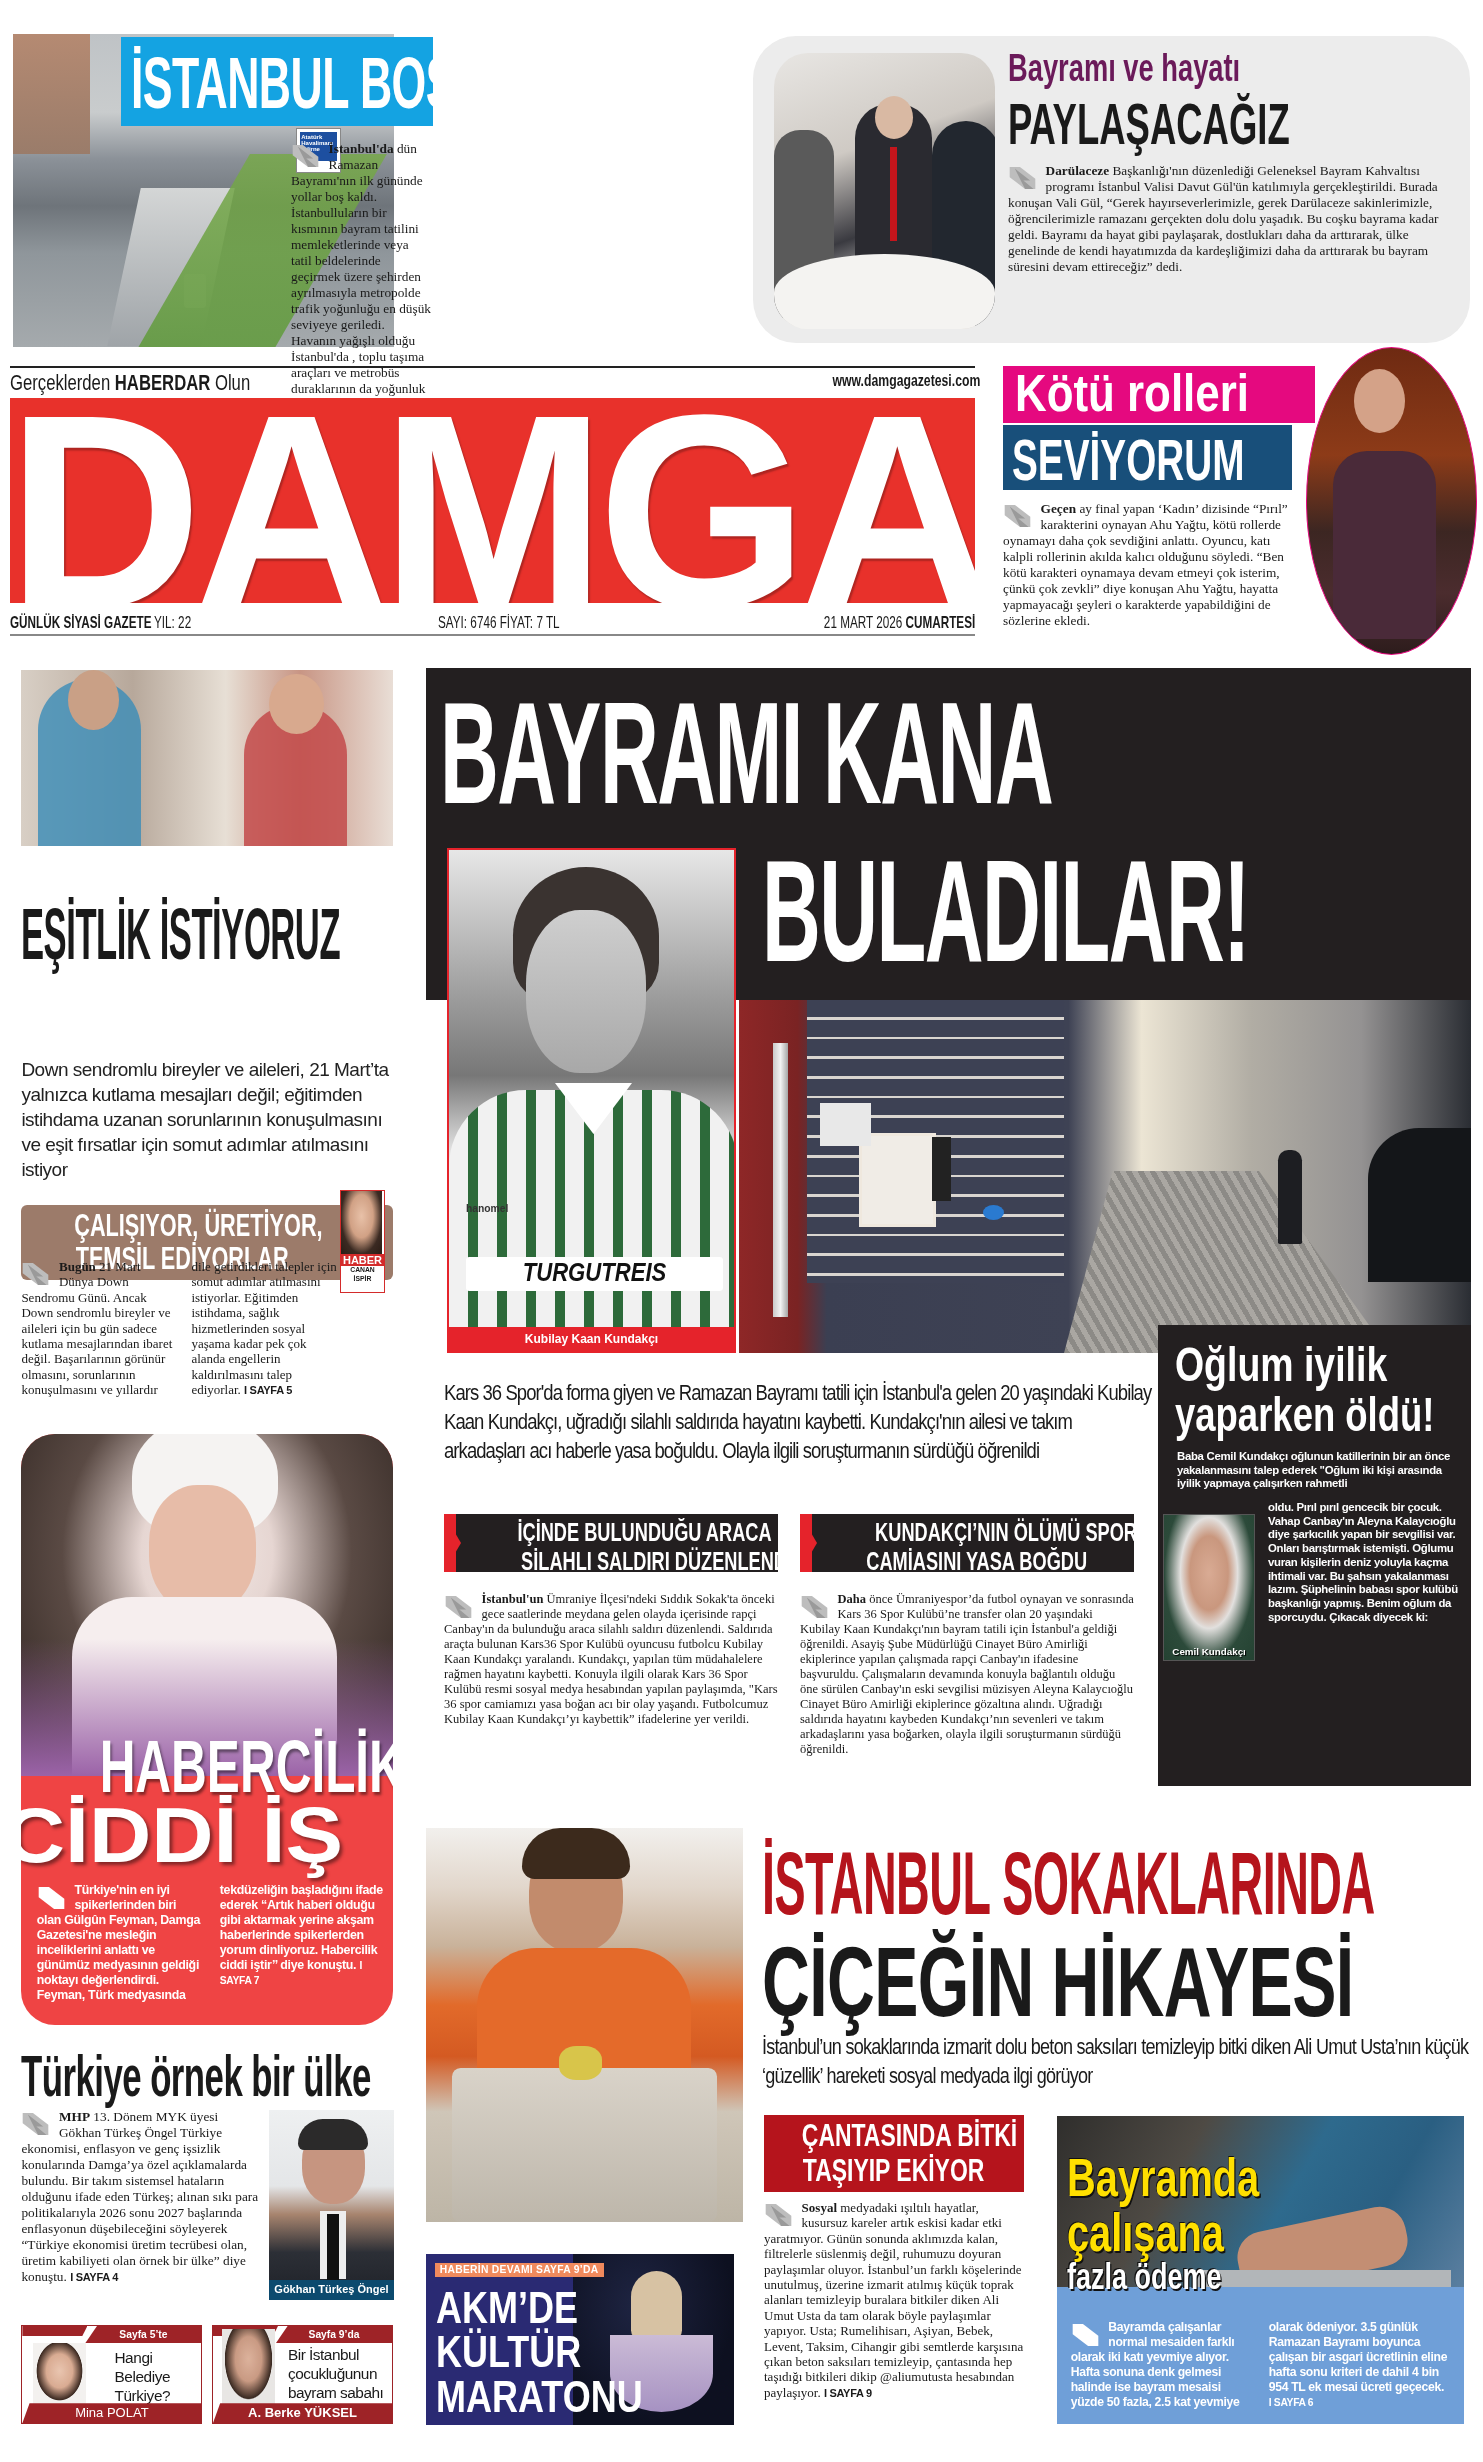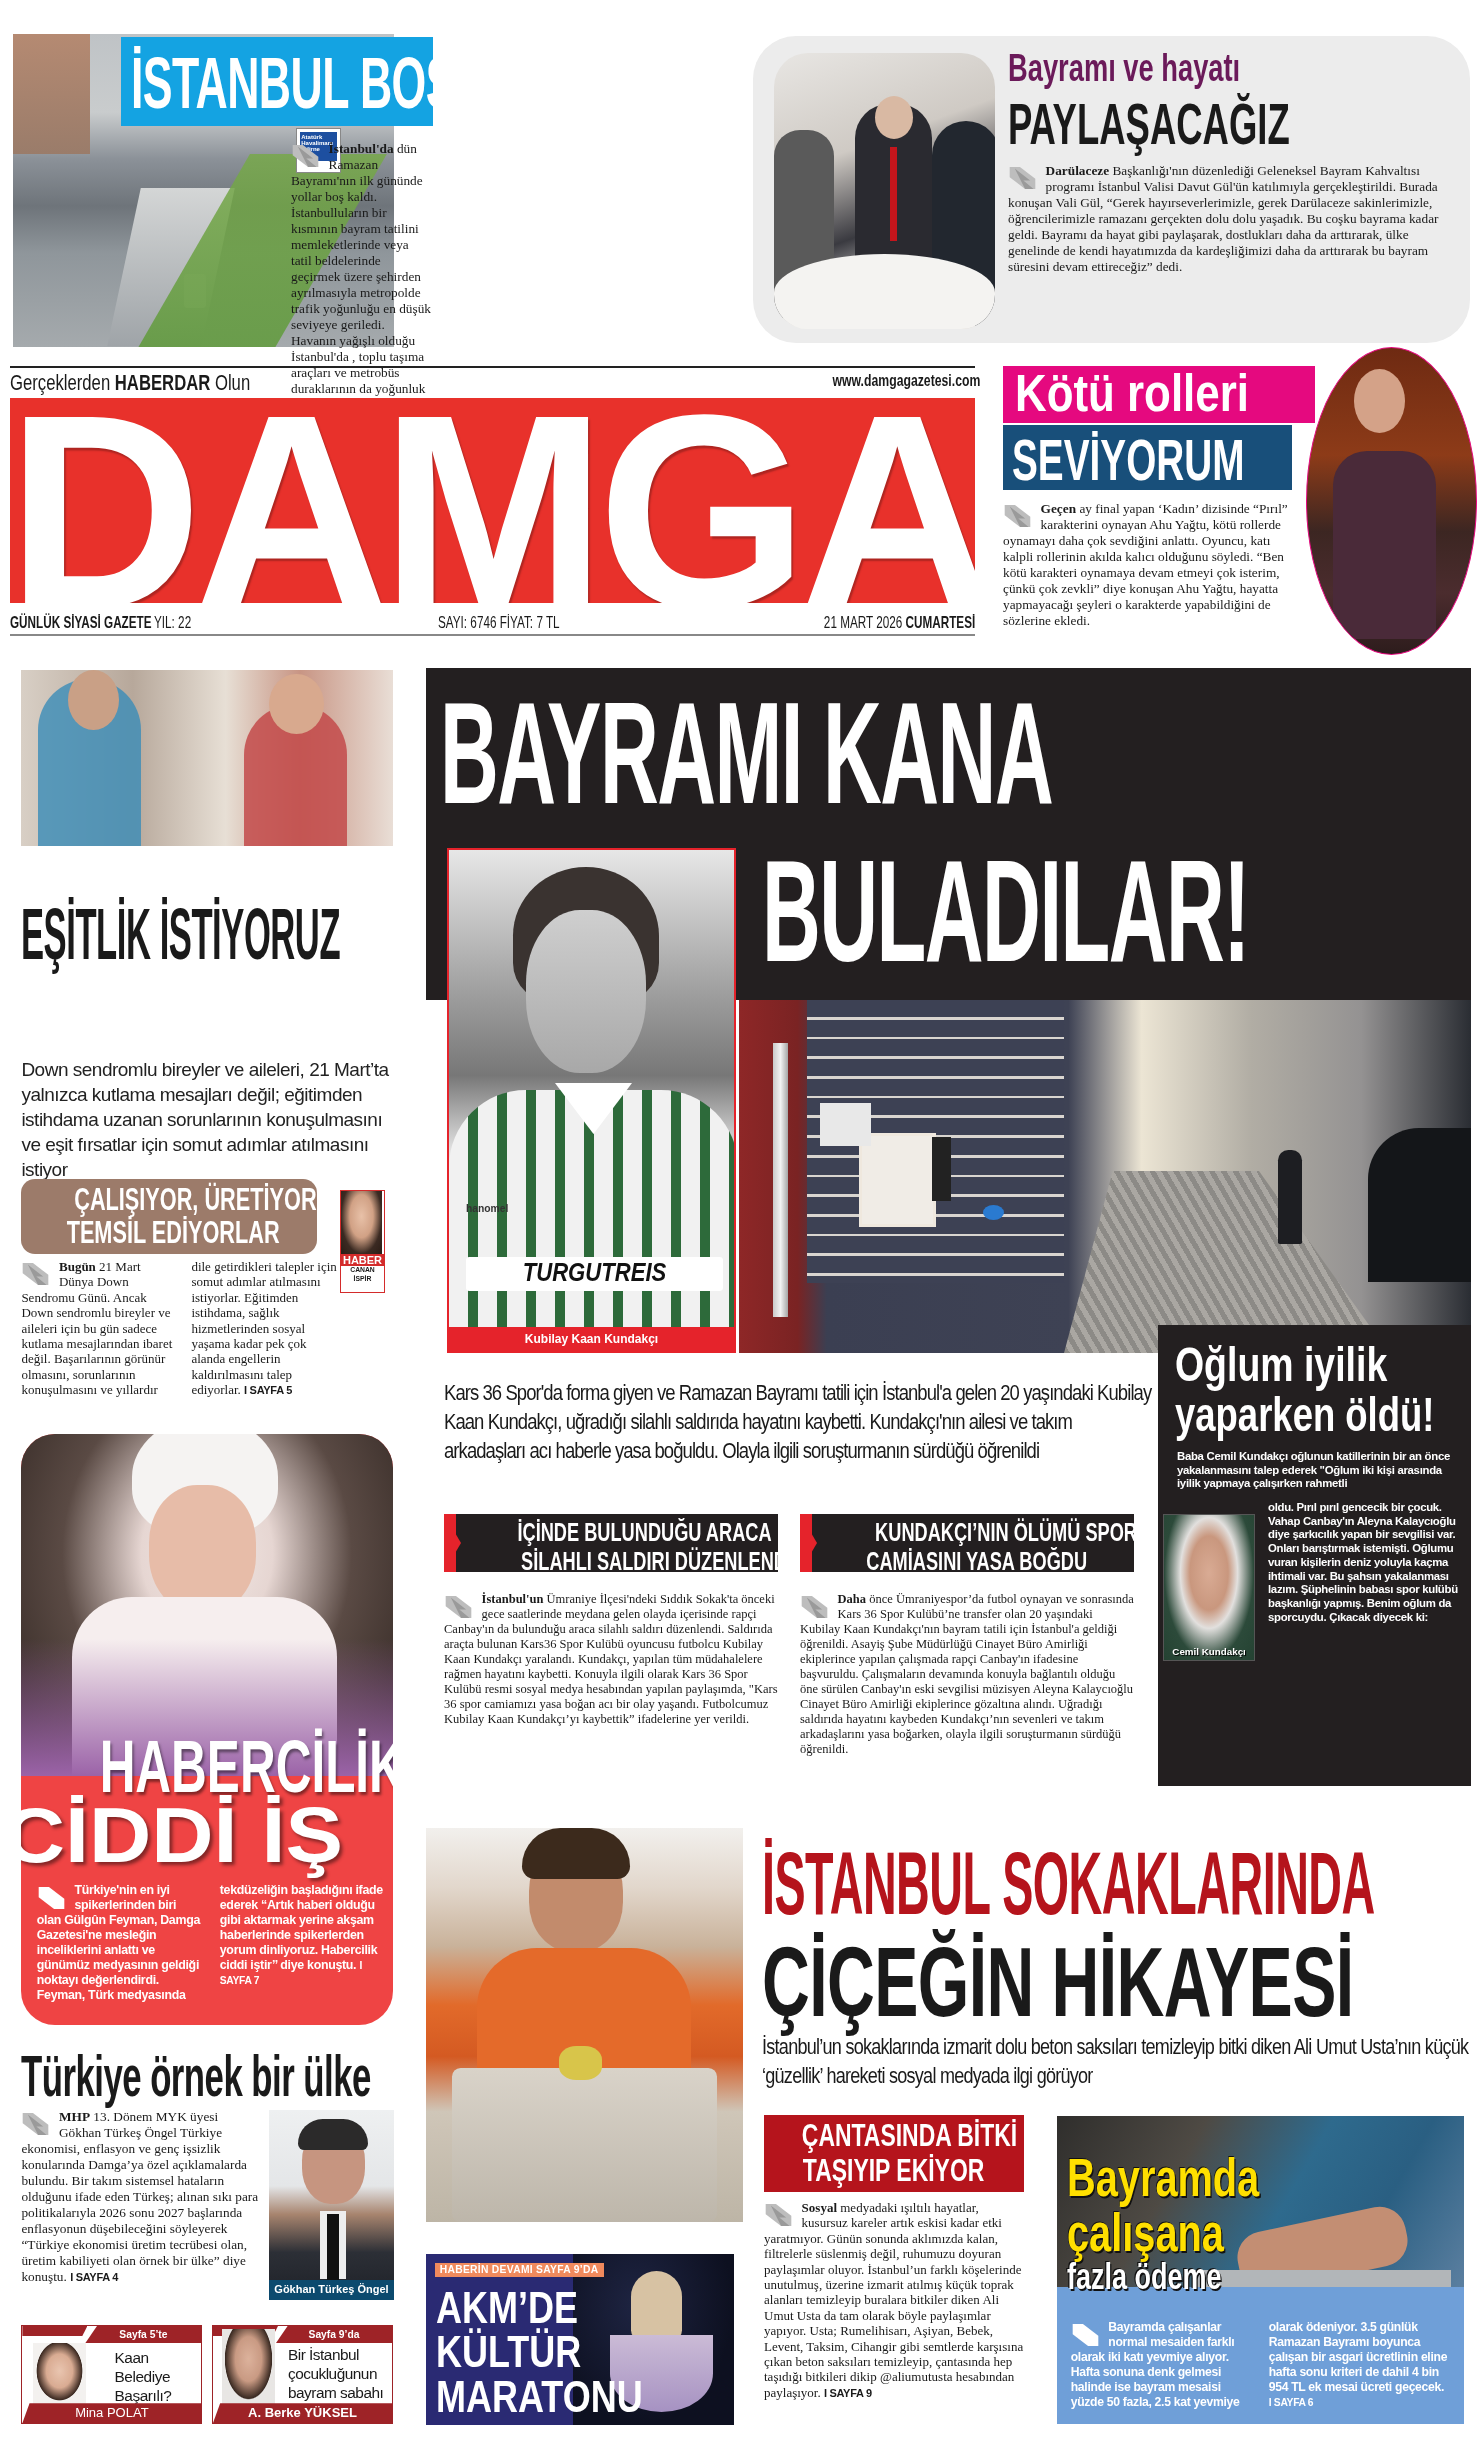--- a/index.html
+++ b/index.html
@@ -34,21 +34,21 @@
 
 #kotu-pink{left:1003px;top:366px;width:312px;height:57px;background:#e5097f}
 #kotu-blue{left:1003px;top:425px;width:289px;height:65px;background:#184f7a}
 #kotu-photo{left:1306px;top:347px;width:171px;height:308px;border-radius:50%;border:1.7px solid #e5097f;background:linear-gradient(180deg,#6e2a12 0%,#8d3b18 35%,#3c2622 60%,#4b2c2e 80%,#2d1c1c 100%)}
 #kotu-text{left:1003px;top:501px;width:295px}
 
 
 #kutlama-photo{left:21.4px;top:670px;width:372px;height:176px;background:linear-gradient(90deg,#d8cfc5 0%,#b7a89b 30%,#e7dfd5 55%,#c89584 75%,#e9ded6 100%)}
 #kutlama-title{left:21.4px;top:903px}
 #kutlama-spot{left:21.4px;top:1057px;width:372px}
-#calisiyor-box{left:21.4px;top:1179px;width:296px;height:75px;background:#9c7b6a;border-radius:14px}
+#calisiyor-box{left:21.4px;top:1205px;width:372px;height:75px;background:#9c7b6a;border-radius:6px}
 #author-box{left:340px;top:1190px;width:45px;height:103px;border:1.7px solid #d42b2b;background:#fff}
 #calisiyor-text{left:21.4px;top:1259px;width:372px}
 
 
 #habercilik-card{left:21.4px;top:1434px;width:372px;height:591px;border-radius:34px;overflow:hidden;background:#ef4444}
 #habercilik-photo{left:0;top:0;width:372px;height:342px;background:radial-gradient(ellipse at 50% 35%,#f3e9e6 0%,#e6d6d2 25%,#5a4a44 55%,#2a201c 100%)}
 
 
 #turkiye-title{left:21.4px;top:2042px}
 #turkiye-text{left:21.4px;top:2109px;width:240px}
@@ -247,21 +247,21 @@
     <div class="abs" style="left:58px;top:104px;width:12px;height:67px;background:#111"></div>
   </div>
   <div id="ongel-caption" class="abs sans" style="font-size:11px;text-align:center;line-height:19.7px;font-weight:bold">Gökhan Türkeş Öngel</div>
 </section>
 
 <section>
   <div class="col-card" style="left:21.4px">
     <div class="toptab sans" style="width:116px;font-weight:bold;font-size:10.3px;line-height:17px;clip-path:polygon(10% 0,100% 0,100% 100%,0 100%)">Sayfa 5’te</div>
     <div class="abs" style="left:0;top:0;width:65px;height:10.3px;background:#9e2327;clip-path:polygon(0 0,100% 0,92% 100%,0 100%)"></div>
     <div class="face" style="background:radial-gradient(ellipse at 50% 45%,#e9c5b0 0%,#d9ab92 35%,#3c2a22 60%,#f3f1ef 62%)"></div>
-    <div class="abs sans" style="left:92px;top:22px;width:86px;font-size:15.4px;line-height:19px;letter-spacing:-0.4px">Kaan Belediye Başarılı?</div>
+    <div class="abs sans" style="left:92px;top:22px;width:86px;font-size:15.4px;line-height:19px;letter-spacing:-0.4px">Hangi Belediye Türkiye?</div>
     <div class="name sans" style="font-weight:normal;font-size:13px;line-height:19.7px;clip-path:polygon(4% 0,100% 0,100% 100%,0 100%)">Mina POLAT</div>
   </div>
   <div class="col-card" style="left:212px">
     <div class="toptab sans" style="width:116px;font-weight:bold;font-size:10.3px;line-height:17px;clip-path:polygon(10% 0,100% 0,100% 100%,0 100%)">Sayfa 9’da</div>
     <div class="abs" style="left:0;top:0;width:65px;height:10.3px;background:#9e2327;clip-path:polygon(0 0,100% 0,92% 100%,0 100%)"></div>
     <div class="face" style="left:8.6px;top:3.4px;height:75px;background:radial-gradient(ellipse at 50% 40%,#dcb29c 0%,#c99a83 35%,#3a2a22 62%,#e8e6e4 64%)"></div>
     <div class="abs sans" style="left:75px;top:19px;width:104px;font-size:15.4px;line-height:19px;letter-spacing:-0.5px">Bir İstanbul çocukluğunun bayram sabahı</div>
     <div class="name sans" style="font-weight:bold;font-size:13px;line-height:19.7px;clip-path:polygon(4% 0,100% 0,100% 100%,0 100%)">A. Berke YÜKSEL</div>
   </div>
 </section>

